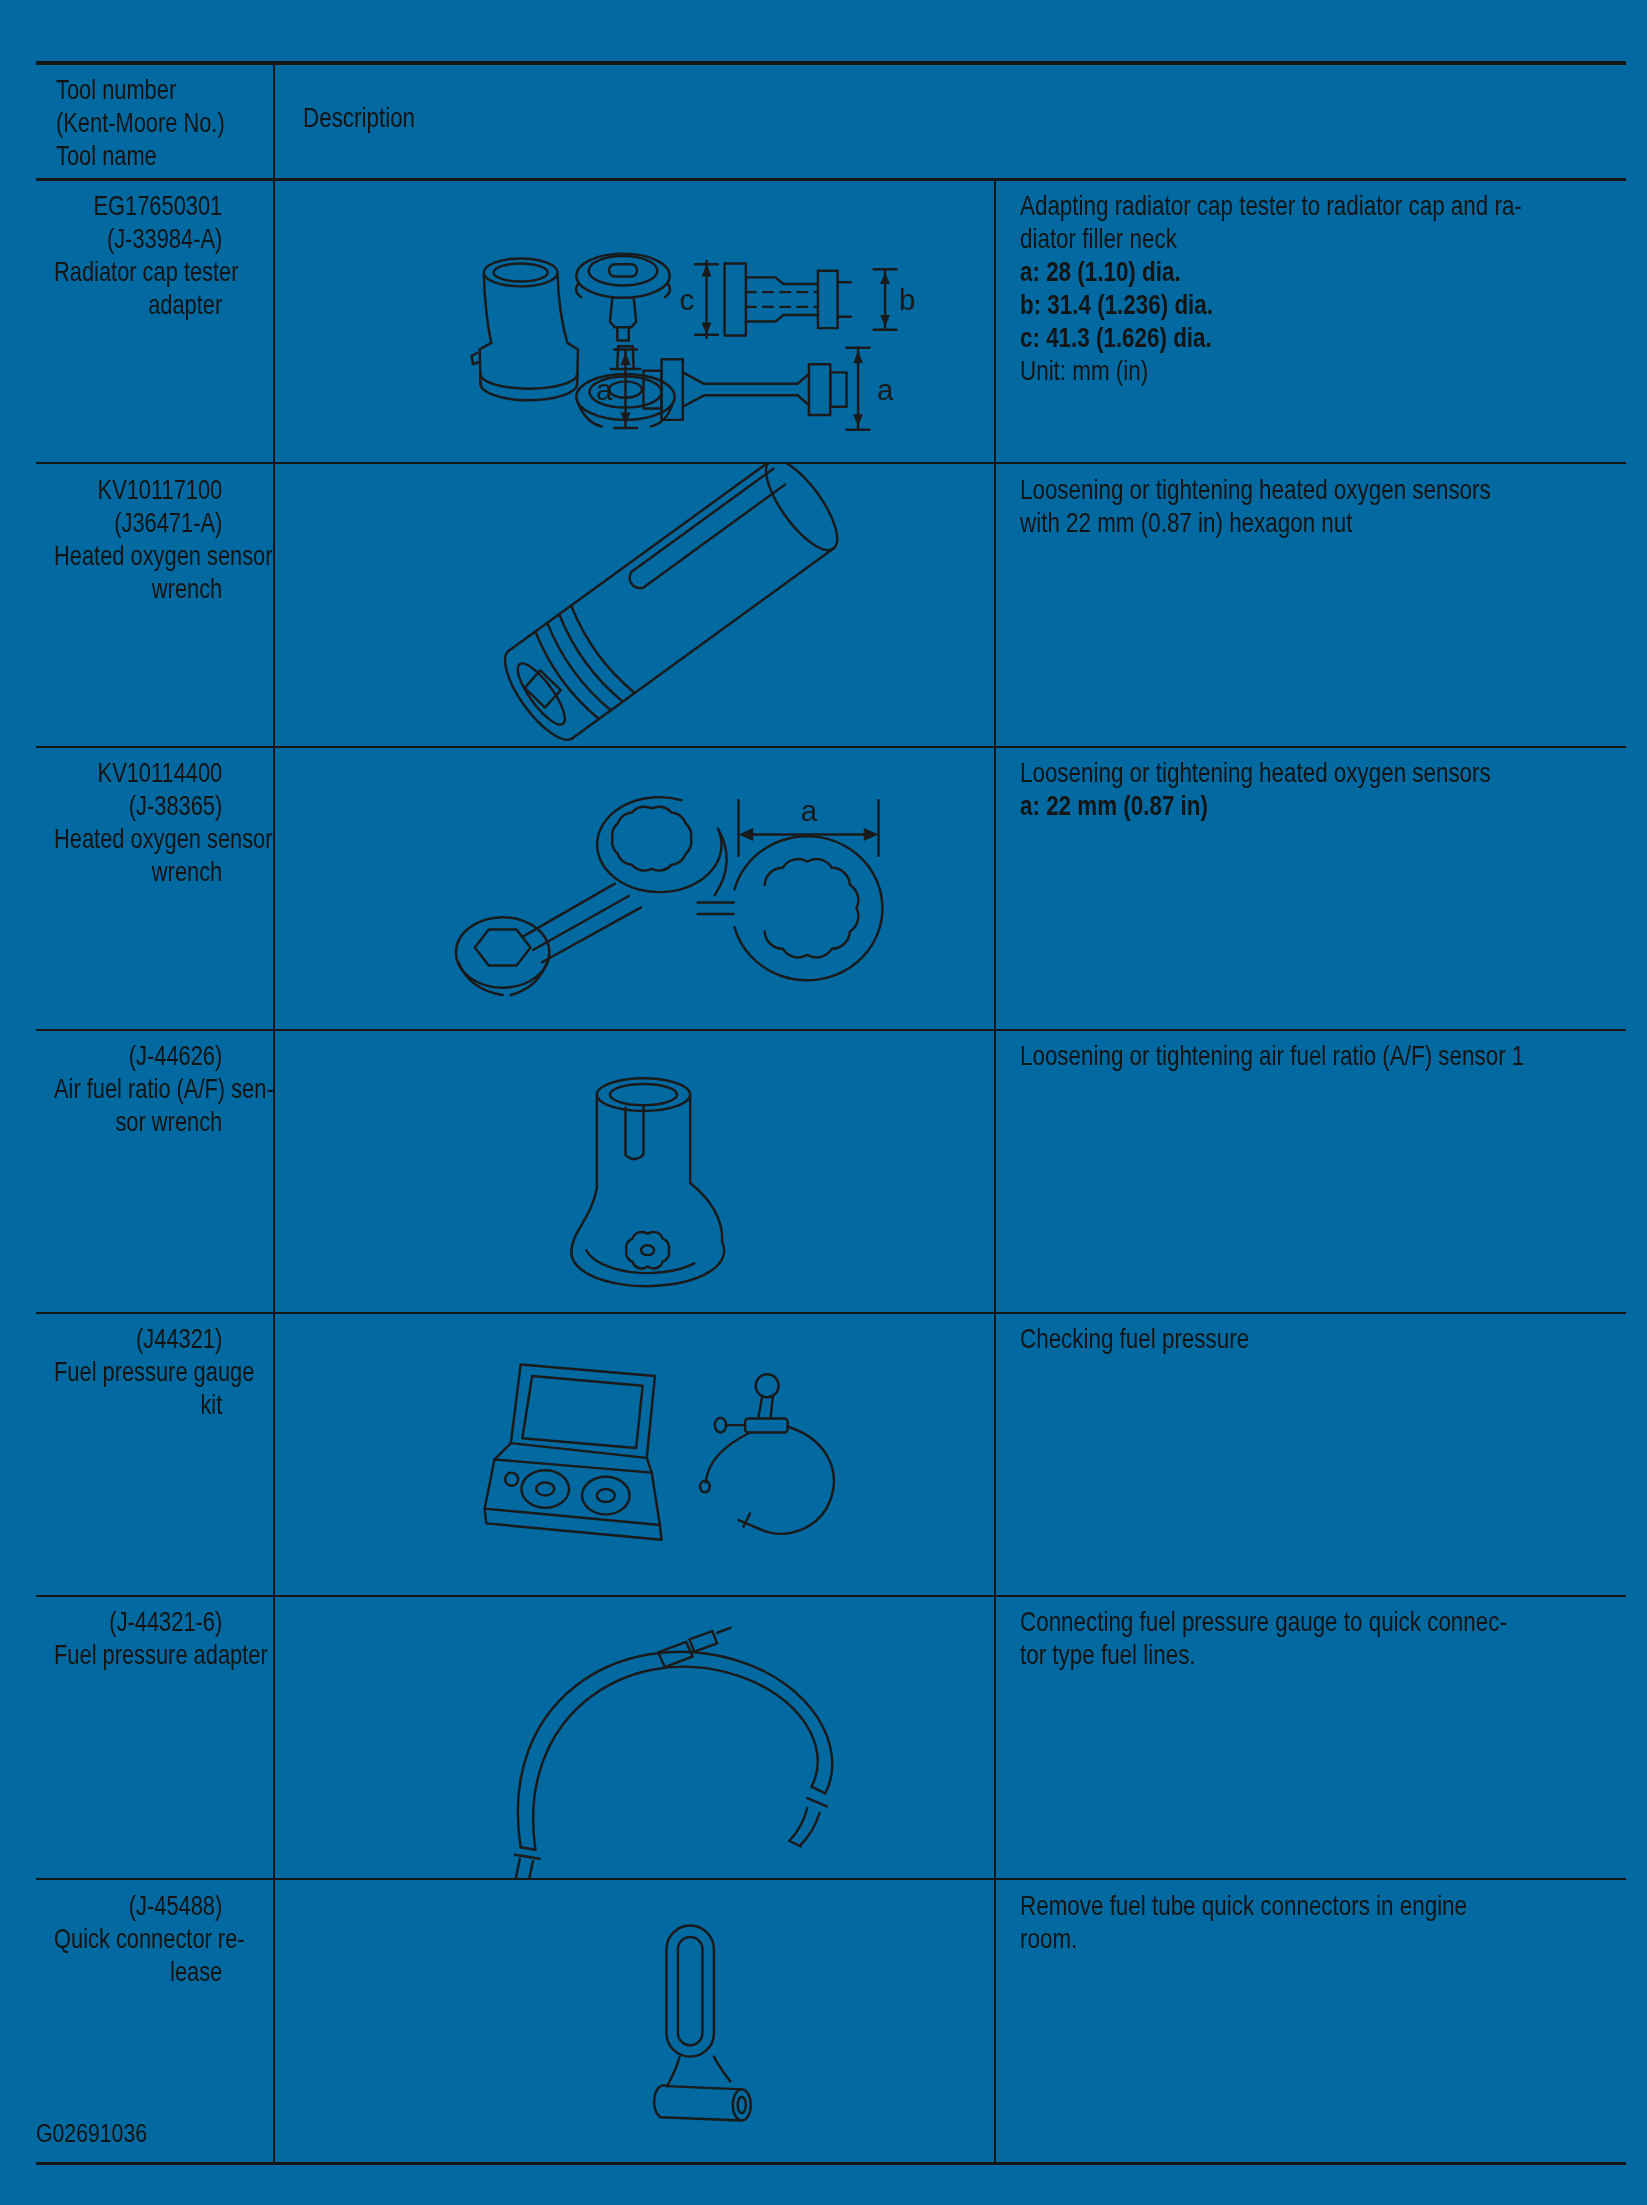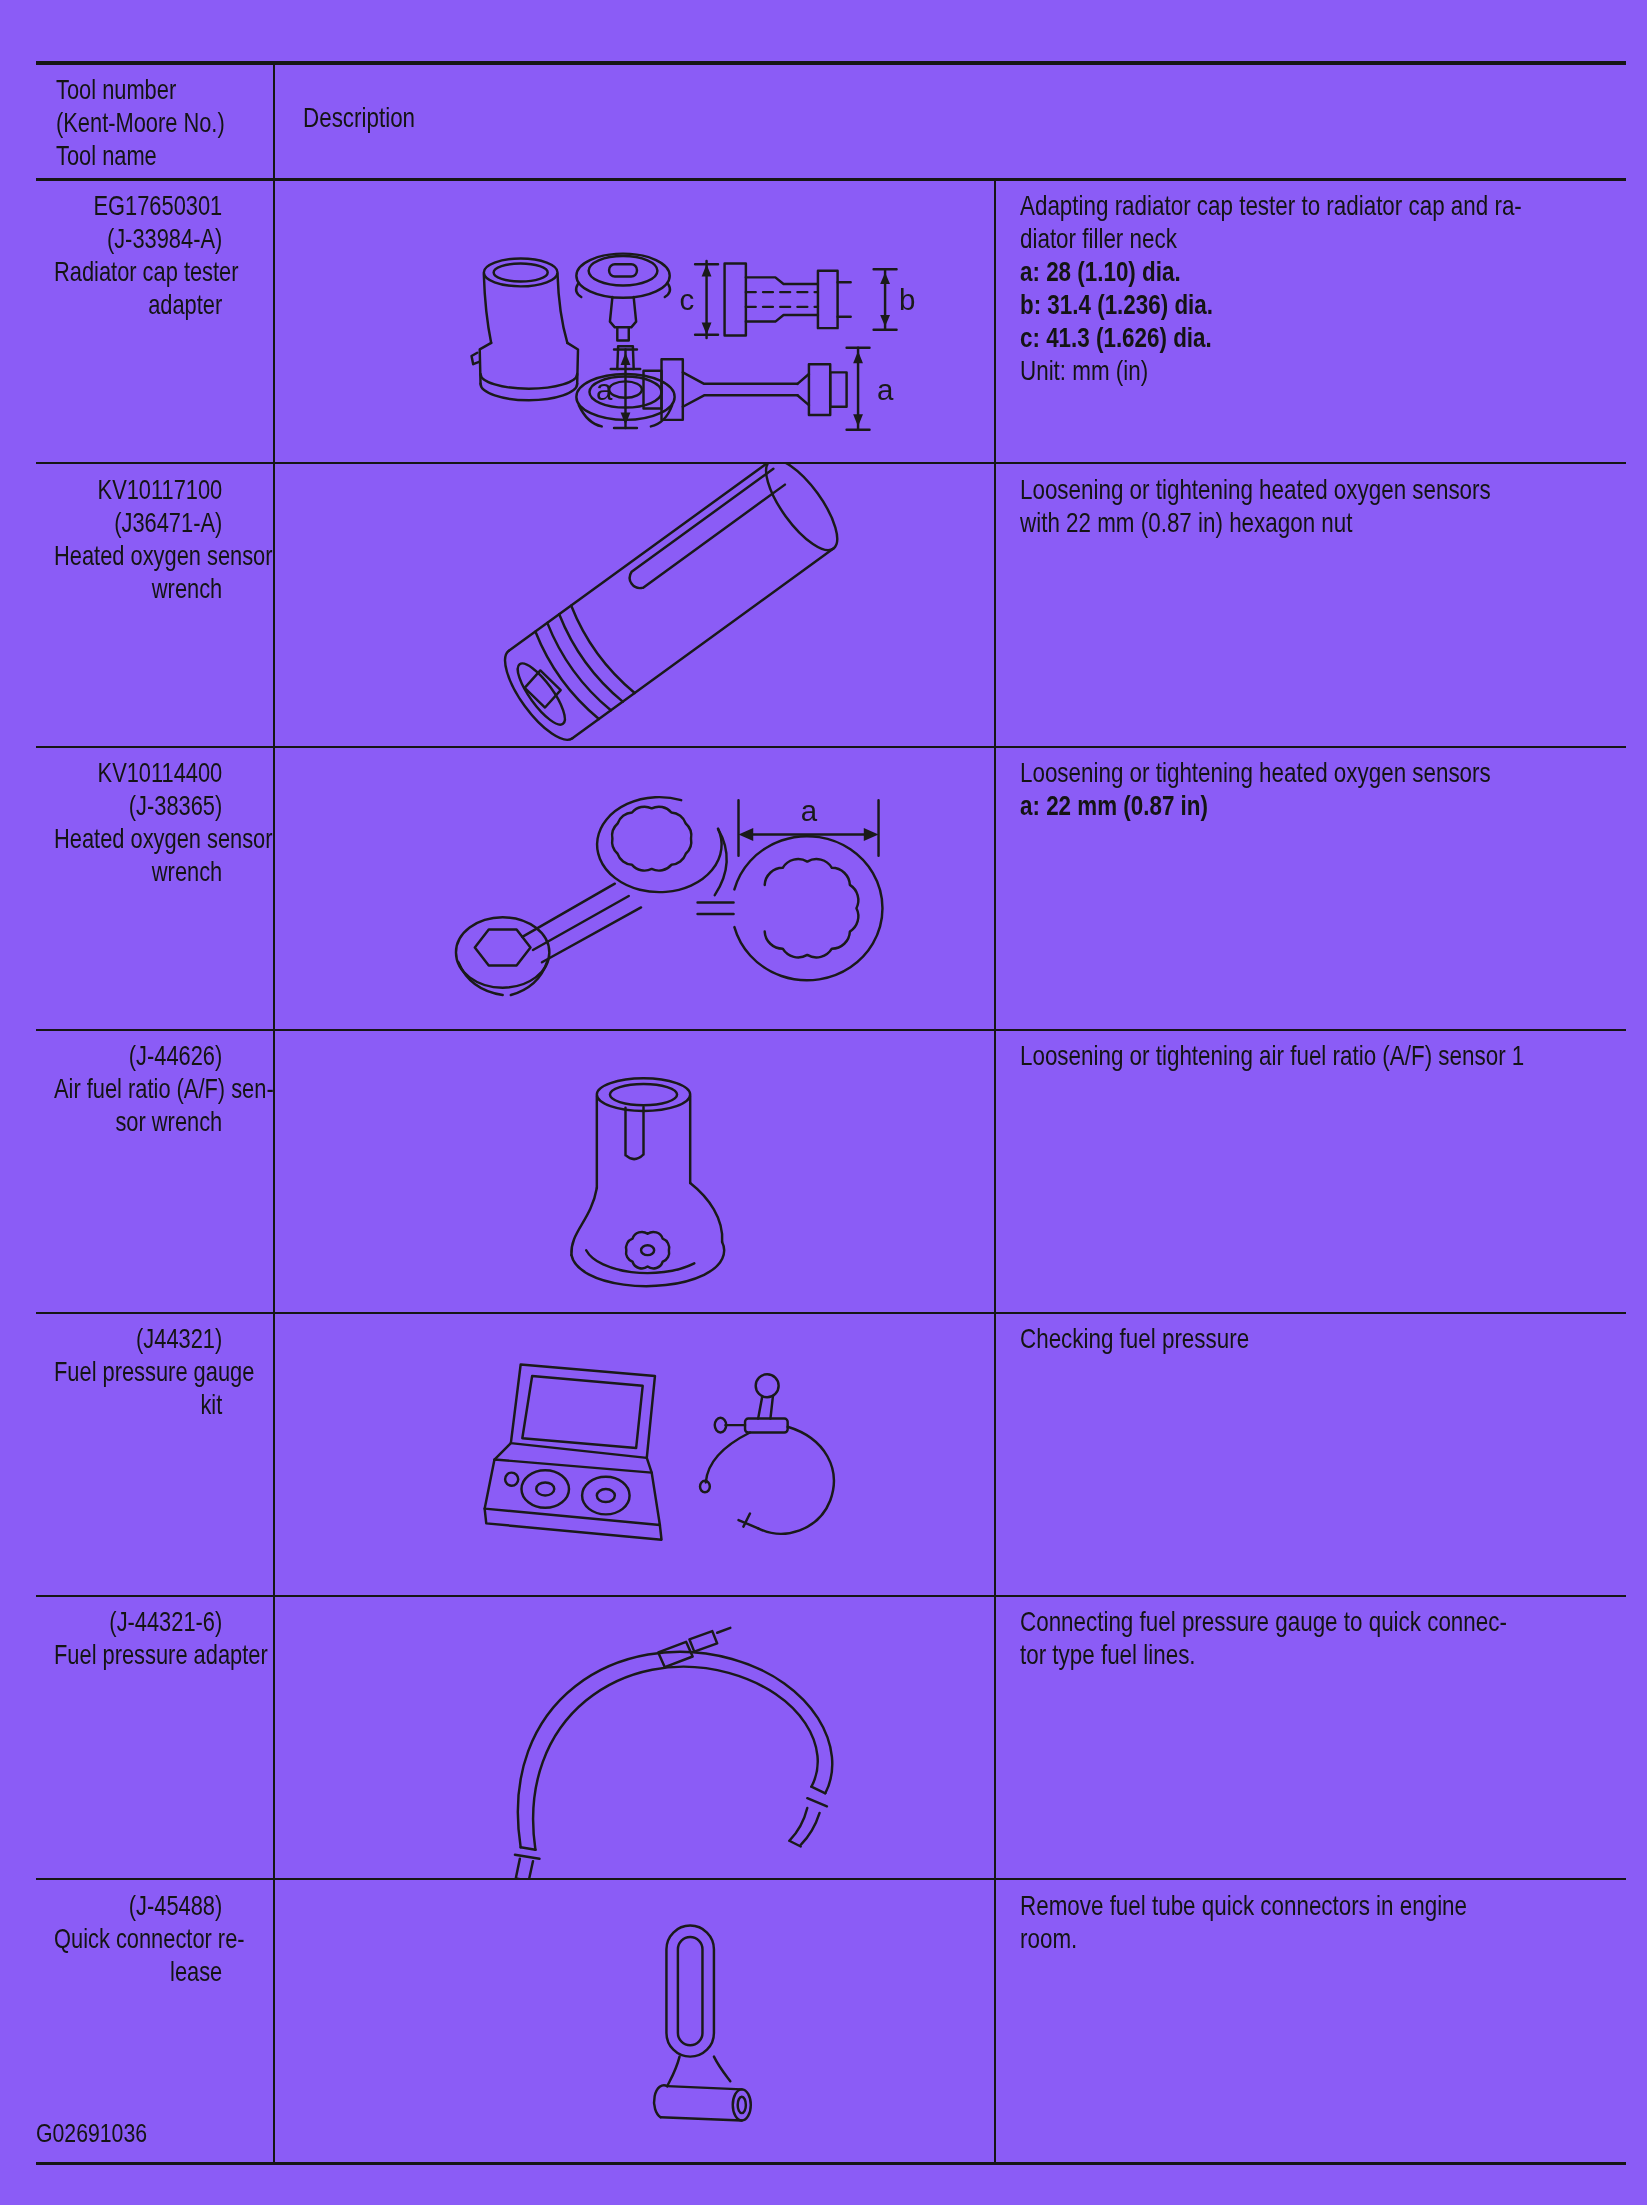--- a/index.html
+++ b/index.html
@@ -1,16 +1,16 @@
 <!DOCTYPE html>
 <html style="font-size:13px"><head>
 <meta charset="utf-8">
 <style>
   html,body{margin:0;padding:0;background:#ffffff;}
-  #page{position:relative;width:1647px;height:2205px;background:#8b5cf6;overflow:hidden;
+  #page{position:relative;width:1647px;height:2205px;background:#0369a1;overflow:hidden;
         font-family:"Liberation Sans","DejaVu Sans",sans-serif;color:#141414;}
   table.sst{position:absolute;left:36px;top:61px;width:1590px;border-collapse:collapse;table-layout:fixed;
             border-top:4.9px solid #161616;border-bottom:3.3px solid #161616;}
   col.c1{width:238px;} col.c2{width:721px;} col.c3{width:631px;}
   th{font-weight:400;text-align:left;vertical-align:top;border-bottom:3.3px solid #161616;}
   th.tool-h{height:105px;padding:8.2px 4.9px 0 19.6px;border-right:2.5px solid #161616;}
   th.desc-h{padding:36px 4.9px 0 28px;}
   tbody td{vertical-align:top;border-top:2.5px solid #161616;height:273px;}
   td.tool-c{padding:8.2px 3.3px 0 18px;border-right:2.5px solid #161616;text-align:right;}
   td.fig-c{position:relative;padding:0;}

